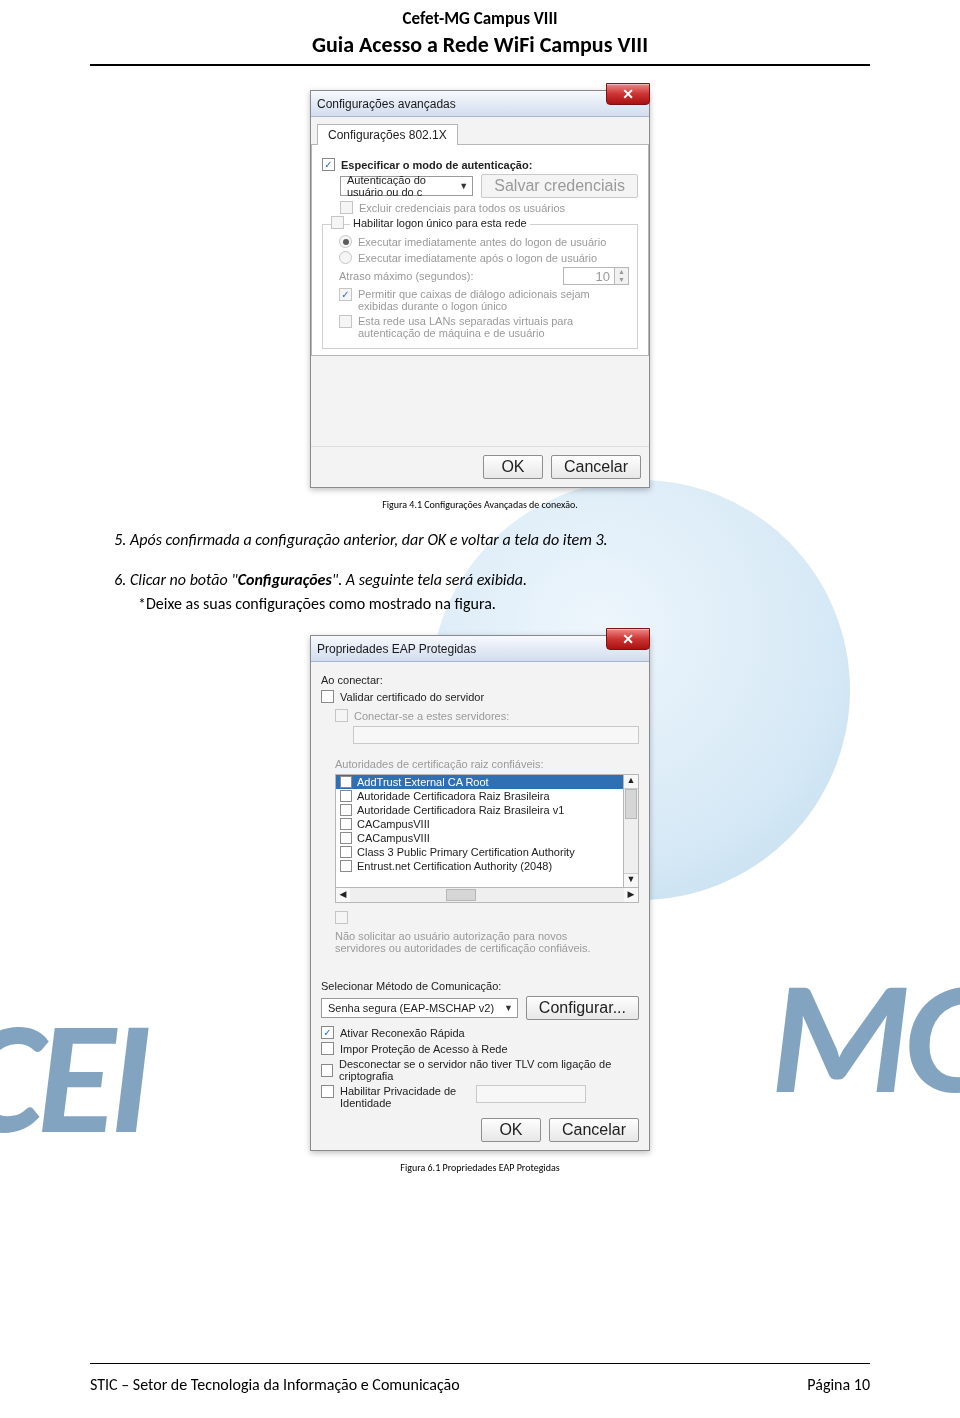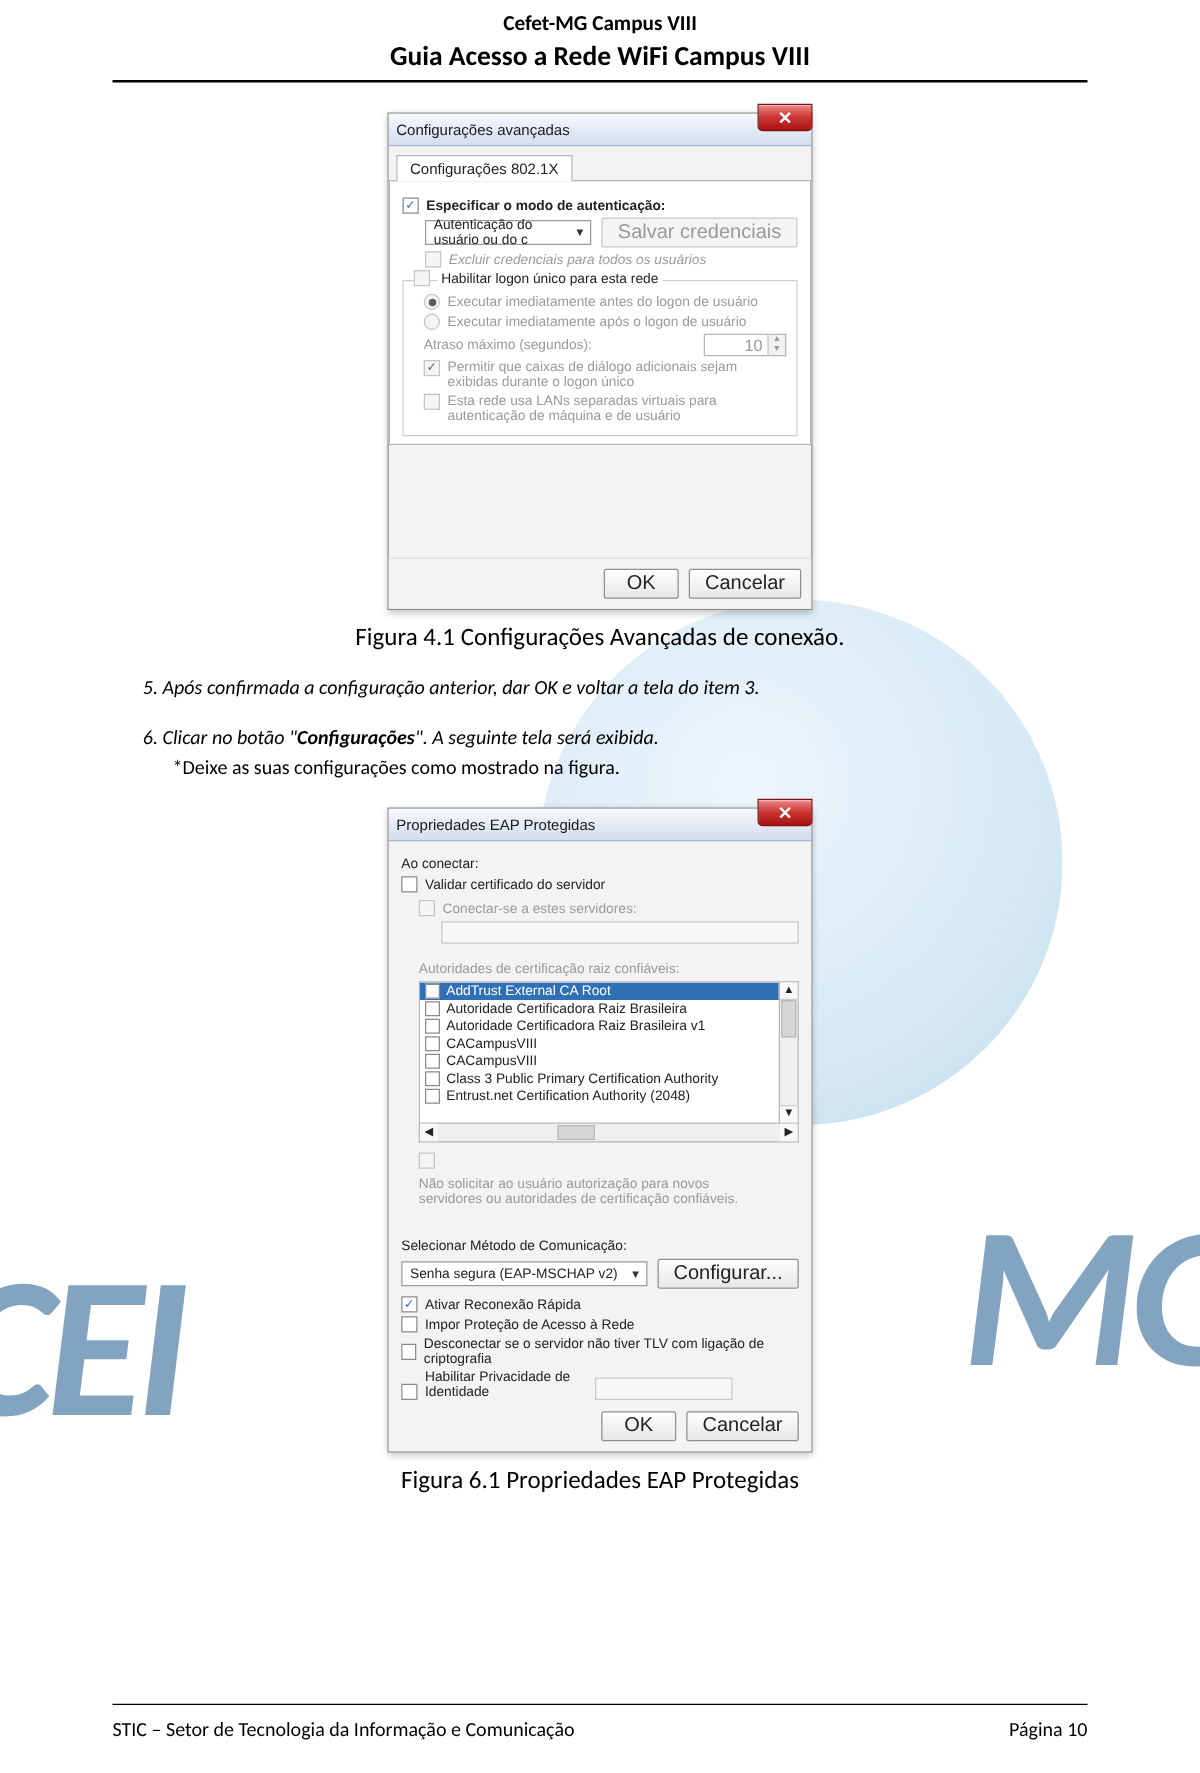--- a/index.html
+++ b/index.html
@@ -58,21 +58,21 @@
   .header .h1 { font-weight: 700; font-size: 17px; }
   .header .h2 { font-weight: 700; font-size: 22px; margin-top: 2px; }
   .hr { border: none; border-top: 2px solid #000; margin: 6px 0 24px; }
   .hr-bottom { border: none; border-top: 1px solid #000; margin: 0; position: absolute; left: 90px; right: 90px; bottom: 54px; }
   .footer {
     position: absolute;
     left: 90px; right: 90px; bottom: 24px;
     display: flex; justify-content: space-between;
     font-size: 16px;
   }
-  .caption { text-align: center; font-size: 20px; margin: 10px 0 18px; }
+  .caption { text-align: center; font-size: 10px; margin: 10px 0 18px; }
   ol.body-list { font-size: 16px; padding-left: 40px; margin: 6px 0 18px; font-style: italic; }
   ol.body-list li { margin-bottom: 18px; line-height: 1.35; }
   .indent-note { margin-left: 48px; font-size: 16px; margin-top: -14px; margin-bottom: 22px; }
   b.kw { font-weight: 700; }
 
   
   .win {
     width: 340px;
     margin: 0 auto;
     background: #f3f3f3;
@@ -222,21 +222,21 @@
           <span class="chk on"></span>
           <span style="font-weight:600">Especificar o modo de autenticação:</span>
         </div>
         <div class="row" style="margin-left:18px; gap:8px;">
           <div class="combo" style="flex:1">
             <span>Autenticação do usuário ou do c</span>
             <span class="caret">▼</span>
           </div>
           <span class="btn disabled">Salvar credenciais</span>
         </div>
-        <div class="row disabled" style="margin-left:18px; margin-top:0;font-style:italic;">
+        <div class="row disabled" style="margin-left:18px; margin-top:0;">
           <span class="chk"></span>
           <span>Excluir credenciais para todos os usuários</span>
         </div>
 
         <div class="groupbox disabled">
           <div class="group-head">
             <span class="chk"></span>
             <span class="lbl" style="color:#222">Habilitar logon único para esta rede</span>
           </div>
           <div class="row" style="margin-left:8px;">
@@ -373,21 +373,21 @@
           <span>Ativar Reconexão Rápida</span>
         </div>
         <div class="row">
           <span class="chk"></span>
           <span>Impor Proteção de Acesso à Rede</span>
         </div>
         <div class="row">
           <span class="chk"></span>
           <span>Desconectar se o servidor não tiver TLV com ligação de criptografia</span>
         </div>
-        <div class="row" style="align-items:flex-end; gap:6px;">
+        <div class="row" style="align-items:flex-start; gap:6px;">
           <span class="chk"></span>
           <span style="width:130px;">Habilitar Privacidade de Identidade</span>
           <div class="textfield" style="flex:0 0 110px; height:18px;"></div>
         </div>
 
         <div class="foot2">
           <span class="btn" style="min-width:60px; text-align:center;">OK</span>
           <span class="btn" style="min-width:60px; text-align:center;">Cancelar</span>
         </div>
       </div>

